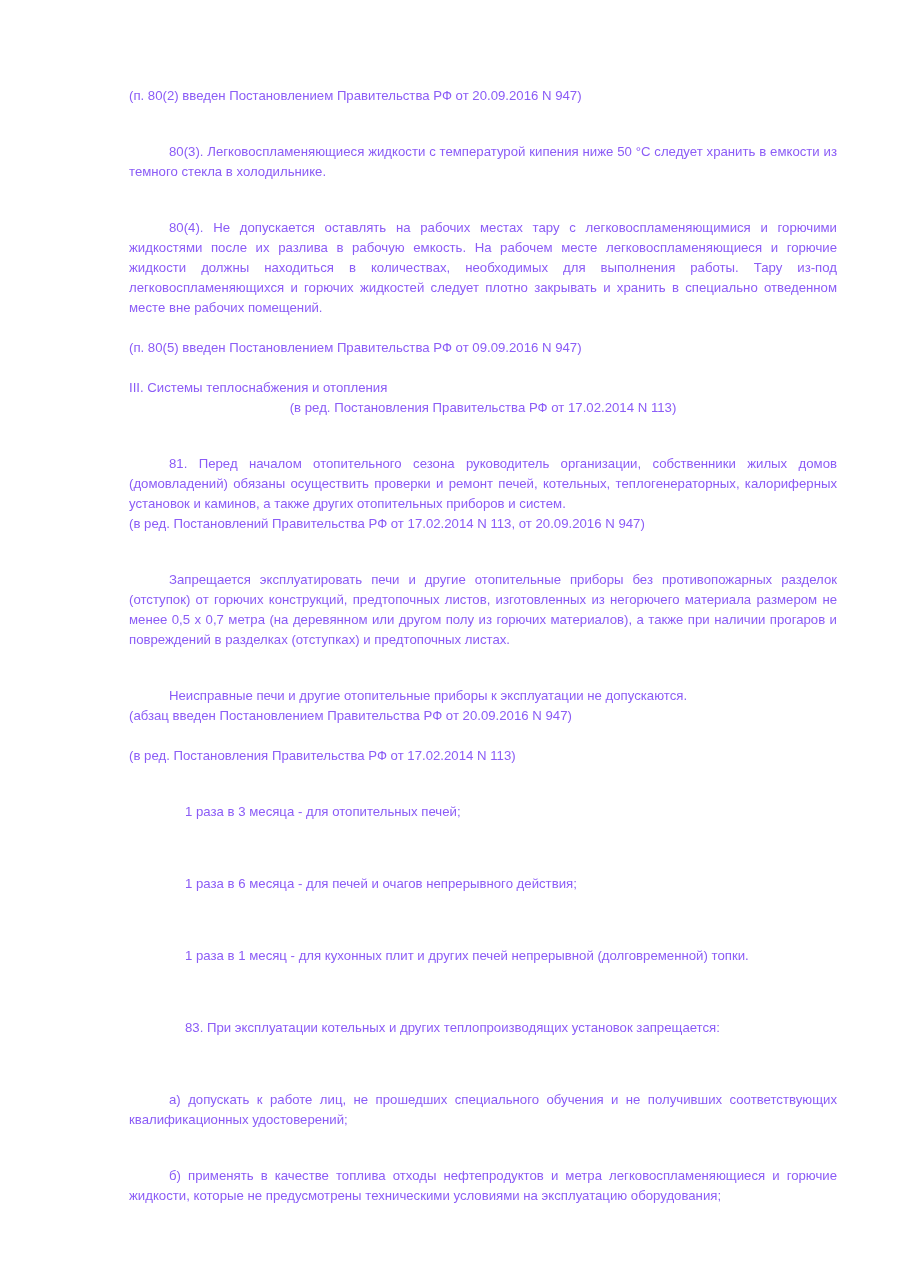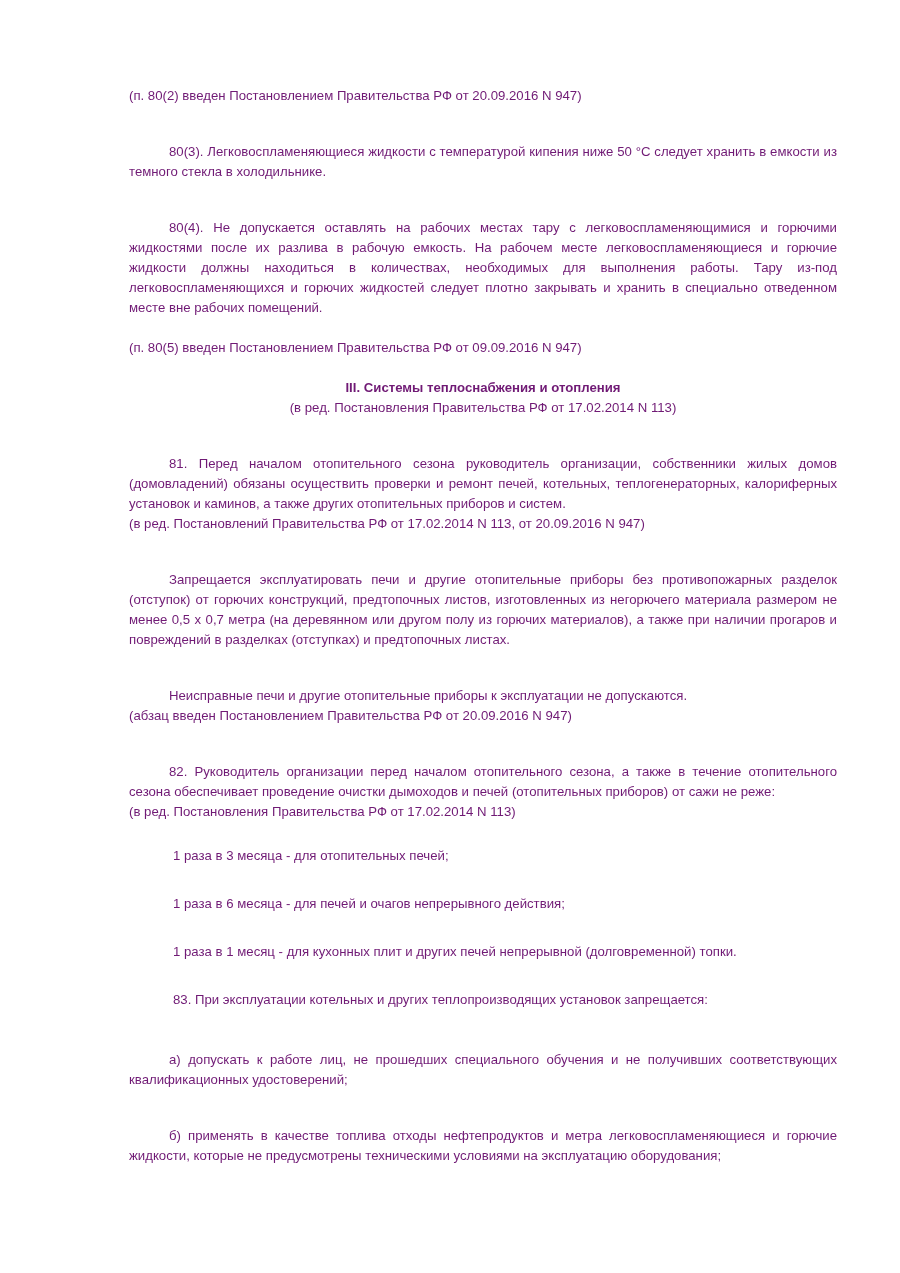--- a/index.html
+++ b/index.html
@@ -1,28 +1,28 @@
 <!DOCTYPE html>
 <html><head>
 <meta charset="utf-8">
 <style>
   html, body { margin: 0; padding: 0; background: #ffffff; }
   body { width: 900px; height: 1273px; position: relative; overflow: hidden; }
   .page {
     position: absolute; left: 129px; top: 86px; width: 708px;
     font-family: "Liberation Sans", sans-serif;
-    font-size: 13.2px; line-height: 20px; color: #701a75;
+    font-size: 13.2px; line-height: 20px; color: #8b5cf6;
   }
   .p { margin: 0; text-align: justify; }
   .indent { text-indent: 40px; margin-top: 16px; }
   .note { margin: 0; text-align: left; }
   .gap { height: 20px; }
-  .heading { text-align: center; font-weight: bold; margin: 0; }
+  .heading { text-align: left; font-weight: normal; margin: 0; }
   .subheading { text-align: center; margin: 0; }
-  .list-item { margin: 4px; text-indent: 40px; }
+  .list-item { margin: 16px; text-indent: 40px; }
 </style>
 </head>
 <body>
 
 <div class="page">
   <p class="note">(п. 80(2) введен Постановлением Правительства РФ от 20.09.2016 N 947)</p>
   <div class="gap"></div>
 
   <p class="p indent">80(3). Легковоспламеняющиеся жидкости с температурой кипения ниже 50 °С следует хранить в емкости из темного стекла в холодильнике.</p>
   <div class="gap"></div>
@@ -41,21 +41,20 @@
   <p class="note">(в ред. Постановлений Правительства РФ от 17.02.2014 N 113, от 20.09.2016 N 947)</p>
   <div class="gap"></div>
 
   <p class="p indent">Запрещается эксплуатировать печи и другие отопительные приборы без противопожарных разделок (отступок) от горючих конструкций, предтопочных листов, изготовленных из негорючего материала размером не менее 0,5 х 0,7 метра (на деревянном или другом полу из горючих материалов), а также при наличии прогаров и повреждений в разделках (отступках) и предтопочных листах.</p>
   <div class="gap"></div>
 
   <p class="p indent">Неисправные печи и другие отопительные приборы к эксплуатации не допускаются.</p>
   <p class="note">(абзац введен Постановлением Правительства РФ от 20.09.2016 N 947)</p>
   <div class="gap"></div>
 
-  <p class="p indent">82. Руководитель организации перед началом отопительного сезона, а также в течение отопительного сезона обеспечивает проведение очистки дымоходов и печей (отопительных приборов) от сажи не реже:</p>
   <p class="note">(в ред. Постановления Правительства РФ от 17.02.2014 N 113)</p>
   <div class="gap"></div>
 
   <p class="list-item">1 раза в 3 месяца - для отопительных печей;</p>
   <div class="gap"></div>
   <p class="list-item">1 раза в 6 месяца - для печей и очагов непрерывного действия;</p>
   <div class="gap"></div>
   <p class="list-item">1 раза в 1 месяц - для кухонных плит и других печей непрерывной (долговременной) топки.</p>
   <div class="gap"></div>
   <p class="list-item">83. При эксплуатации котельных и других теплопроизводящих установок запрещается:</p>

